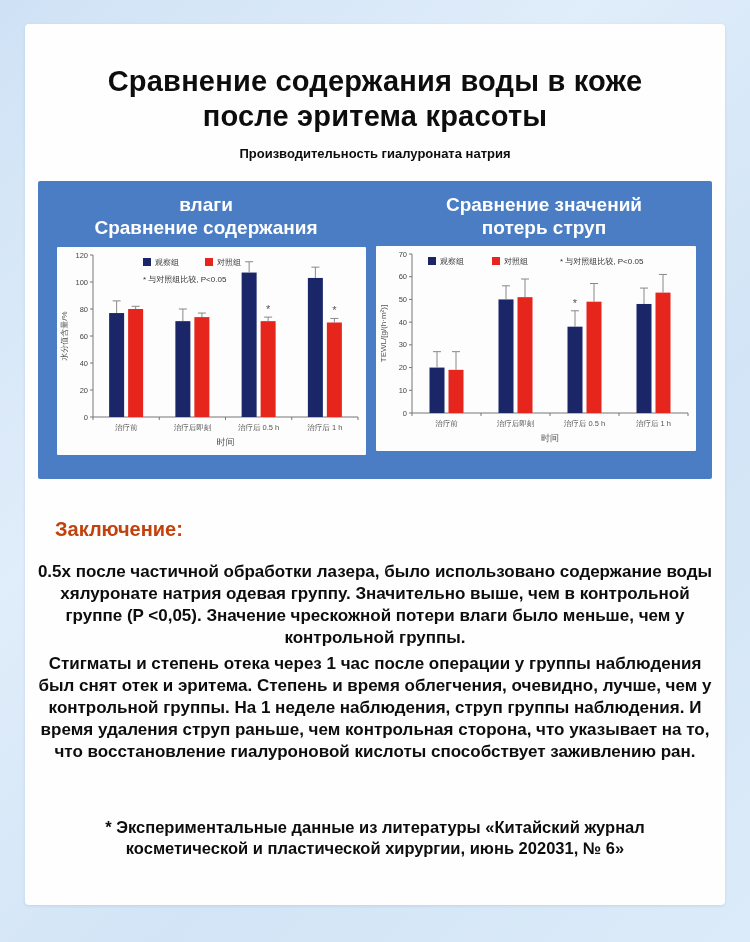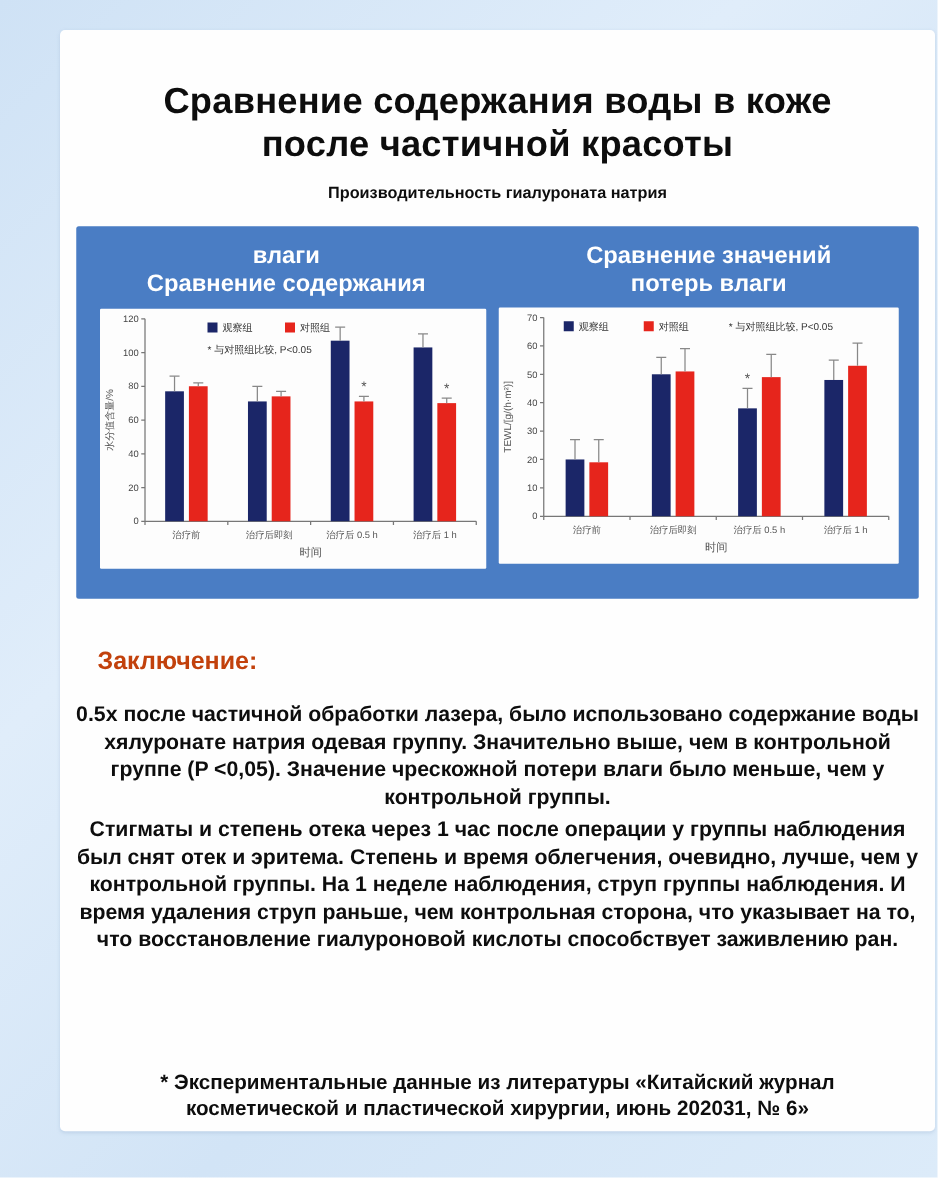--- a/index.html
+++ b/index.html
@@ -1,62 +1,62 @@
 <!DOCTYPE html>
 <html><head>
 <meta charset="utf-8">
 <style>
   html,body{margin:0;padding:0;}
   body{font-family:"Liberation Sans", sans-serif;}
   .page{position:relative;width:750px;height:942px;overflow:hidden;
         background:linear-gradient(135deg,#cfe2f5 0%,#e0edfa 35%,#d2e4f6 65%,#dcebf9 100%);}
   .card{position:absolute;left:25px;top:24px;width:700px;height:881px;
-        background:#fefefe;border-radius:4px;box-shadow:0 1px 3px rgba(120,150,190,.25);margin-left:23px;}
+        background:#fefefe;border-radius:4px;box-shadow:0 1px 3px rgba(120,150,190,.25);}
   .title{position:absolute;left:0;top:40px;width:100%;text-align:center;
          font-size:29px;font-weight:800;color:#0d0d0d;line-height:1.2;letter-spacing:.2px;}
   .subtitle{position:absolute;left:0;top:122px;width:100%;text-align:center;
             font-size:13px;font-weight:700;color:#0d0d0d;}
   .panel{position:absolute;left:13px;top:157px;width:674px;height:298px;
          background:#4a7dc4;border-radius:2px;}
   .panel-header{position:absolute;top:12px;width:300px;text-align:center;color:#ffffff;
                 font-size:19px;font-weight:700;line-height:1.22;}
   .panel-header.left{left:18px;}
   .panel-header.right{left:356px;}
   .chart-box{position:absolute;background:#fdfdfd;border-radius:1px;}
   .chart-box.left{left:19px;top:66px;width:309px;height:208px;}
   .chart-box.right{left:338px;top:65px;width:320px;height:205px;}
   .conclusion-label{position:absolute;left:30px;top:494px;font-size:20px;font-weight:700;color:#c2410c;}
   .para{position:absolute;left:8px;width:684px;text-align:center;
         font-size:17px;font-weight:700;color:#0d0d0d;line-height:1.3;}
   .para.p1{top:537px;text-align:center;}
   .para.p2{top:629px;}
-  .footnote{position:absolute;left:30px;top:832px;width:640px;text-align:center;
+  .footnote{position:absolute;left:30px;top:793px;width:640px;text-align:center;
             font-size:16.5px;font-weight:700;color:#0d0d0d;line-height:1.3;}
 </style>
 </head>
 <body>
 
 <div class="page">
   <div class="card">
 
     <div class="title">
       <span style="display:block">Сравнение содержания воды в коже</span>
-      <span style="display:block">после частичной красоты</span>
+      <span style="display:block">после эритема красоты</span>
     </div>
 
     <div class="subtitle">Производительность гиалуроната натрия</div>
 
     <div class="panel">
       <div class="panel-header left">
         <span style="display:block">влаги</span>
         <span style="display:block">Сравнение содержания</span>
       </div>
       <div class="panel-header right">
         <span style="display:block">Сравнение значений</span>
-        <span style="display:block">потерь влаги</span>
+        <span style="display:block">потерь струп</span>
       </div>
       <div class="chart-box left"><svg width="309" height="208" viewBox="0 0 309 208">
             <line x1="36" y1="8" x2="36" y2="170" stroke="#777" stroke-width="1"></line>
             <line x1="36" y1="170" x2="301" y2="170" stroke="#777" stroke-width="1"></line>
             <line x1="33" y1="170" x2="36" y2="170" stroke="#777" stroke-width="1"></line>
             <text x="31" y="172.6" font-size="7.5" text-anchor="end" fill="#444" font-family="&quot;Liberation Sans&quot;,sans-serif">0</text>
             <line x1="33" y1="143" x2="36" y2="143" stroke="#777" stroke-width="1"></line>
             <text x="31" y="145.6" font-size="7.5" text-anchor="end" fill="#444" font-family="&quot;Liberation Sans&quot;,sans-serif">20</text>
             <line x1="33" y1="116.00000000000001" x2="36" y2="116.00000000000001" stroke="#777" stroke-width="1"></line>
             <text x="31" y="118.60000000000001" font-size="7.5" text-anchor="end" fill="#444" font-family="&quot;Liberation Sans&quot;,sans-serif">40</text>

